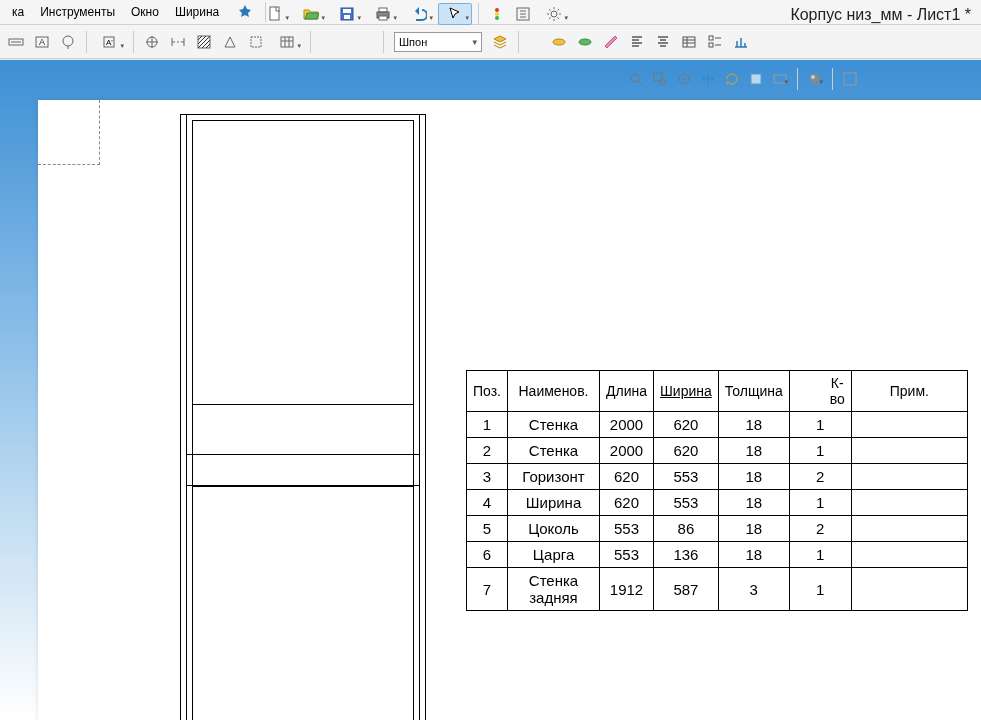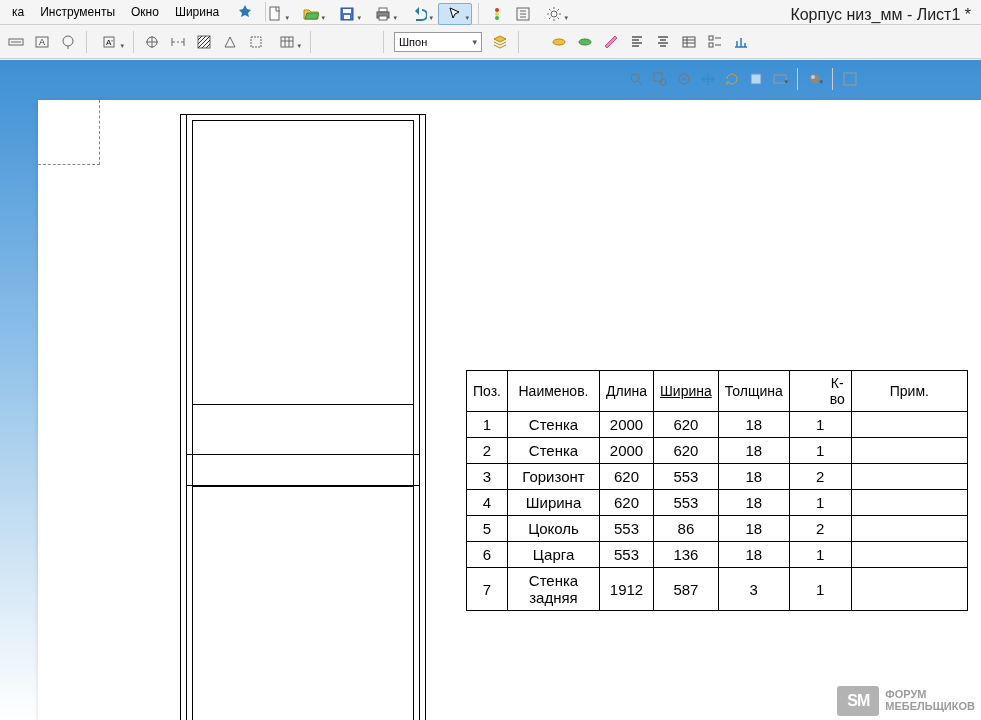--- a/index.html
+++ b/index.html
@@ -394,20 +394,13 @@
             <td>1912</td>
             <td>587</td>
             <td>3</td>
             <td>1</td>
             <td></td>
           </tr>
         </tbody>
     </table>
   </div>
 
-  <div class="watermark">
-    <div class="logo">SM</div>
-    <div class="txt">
-      <div>ФОРУМ</div>
-      <div>МЕБЕЛЬЩИКОВ</div>
-    </div>
-  </div>
 </div>
 
 </body></html>

